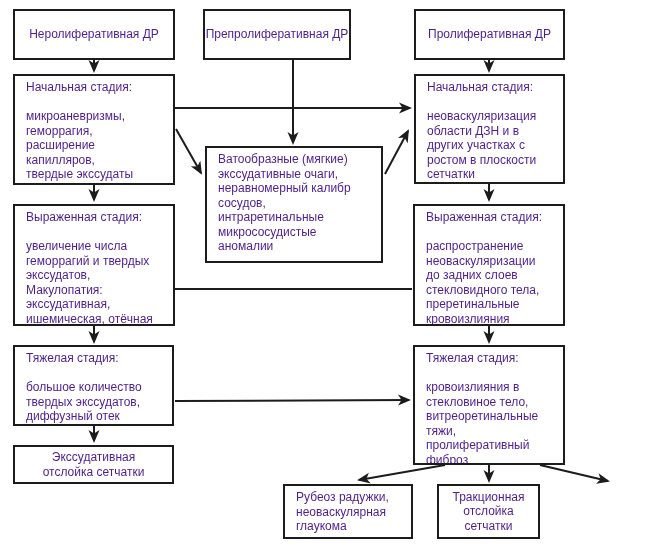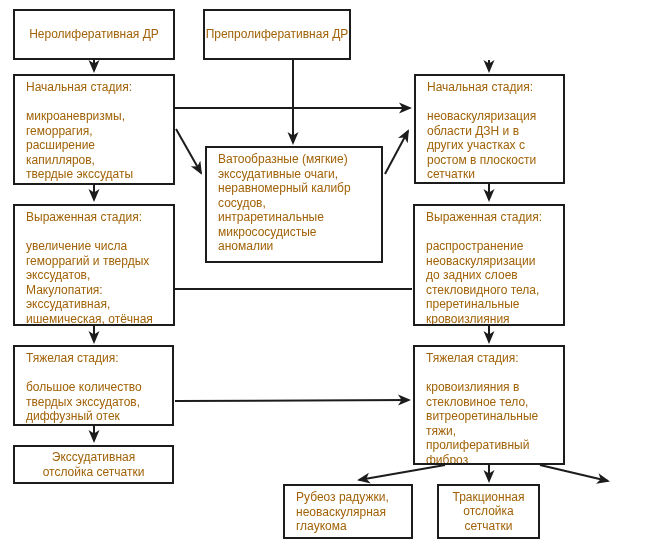--- a/index.html
+++ b/index.html
@@ -2,21 +2,21 @@
 <html><head>
 <meta charset="utf-8">
 <style>
   html, body { margin: 0; padding: 0; background: #ffffff; }
   .canvas {
     position: relative;
     width: 670px;
     height: 549px;
     background: #ffffff;
     font-family: "Liberation Sans", sans-serif;
-    color: #a16207;
+    color: #4c1d95;
     overflow: hidden;
   }
   .box {
     position: absolute;
     box-sizing: border-box;
     border: 2px solid #1c1c1c;
     background: #ffffff;
     font-size: 12px;
     line-height: 14.5px;
     white-space: pre-line;
@@ -63,20 +63,21 @@
     <path d="M94 426 V441" marker-end="url(#ah)"></path>
     <path d="M445 465 L359 480" marker-end="url(#ah)"></path>
     <path d="M489 465 V481" marker-end="url(#ah)"></path>
     <path d="M540 465 L608 481" marker-end="url(#ah)"></path>
   </svg>
 
   <div class="box mid" style="left:13px; top:9px; width:162px; height:51px;">Неролиферативная ДР</div>
 
   <div class="box mid" style="left:203px; top:9px; width:148px; height:51px;">Препролиферативная ДР</div>
 
+  <div class="box mid" style="left:414px; top:9px; width:151px; height:51px;">Пролиферативная ДР</div>
 
   <div class="box pad" style="left:13px; top:74px; width:162px; height:111px;">Начальная стадия:
 
 микроаневризмы,
 геморрагия,
 расширение
 капилляров,
 твердые экссудаты</div>
 
   <div class="box pad" style="left:205px; top:146px; width:178px; height:117px;">Ватообразные (мягкие)

